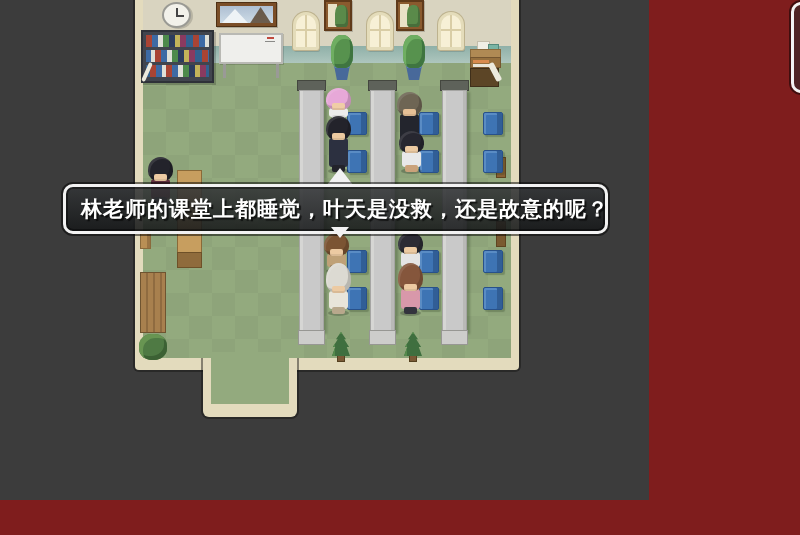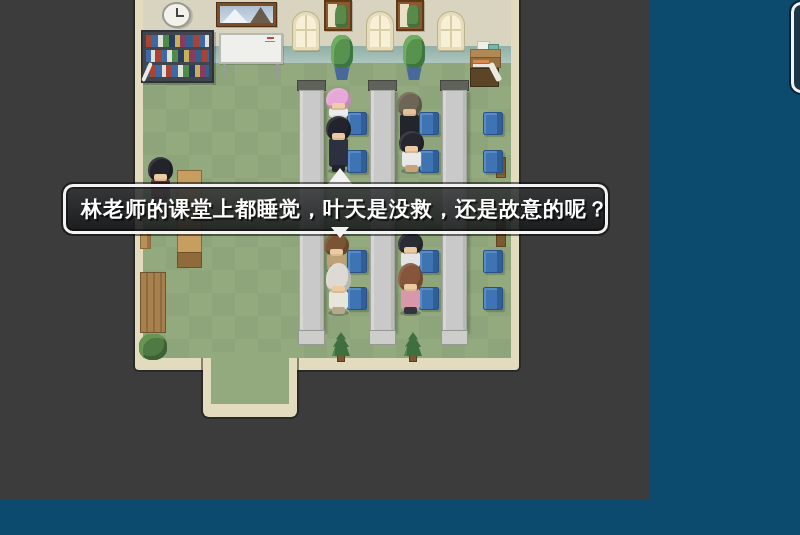--- a/index.html
+++ b/index.html
@@ -1,16 +1,16 @@
 <!DOCTYPE html>
 <html><head>
 <meta charset="utf-8">
 <style>
   html,body{margin:0;padding:0;background:#000;}
-  .stage{position:relative;width:800px;height:535px;overflow:hidden;background:#0c4a6e;
+  .stage{position:relative;width:800px;height:535px;overflow:hidden;background:#7f1d1d;
          font-family:"Liberation Sans",sans-serif;}
   .stage *{position:absolute;box-sizing:border-box;}
 
   
   .game-area{left:0;top:0;width:649px;height:500px;background:#3c3c3c;overflow:visible;}
 
   
   .room-outer{left:135px;top:0;width:384px;height:370px;background:#e3dbbd;
               box-shadow:0 0 0 2px rgba(18,18,16,.45);border-radius:0 0 4px 4px;}
   .corridor-outer{left:203px;top:358px;width:94px;height:59px;background:#e3dbbd;

